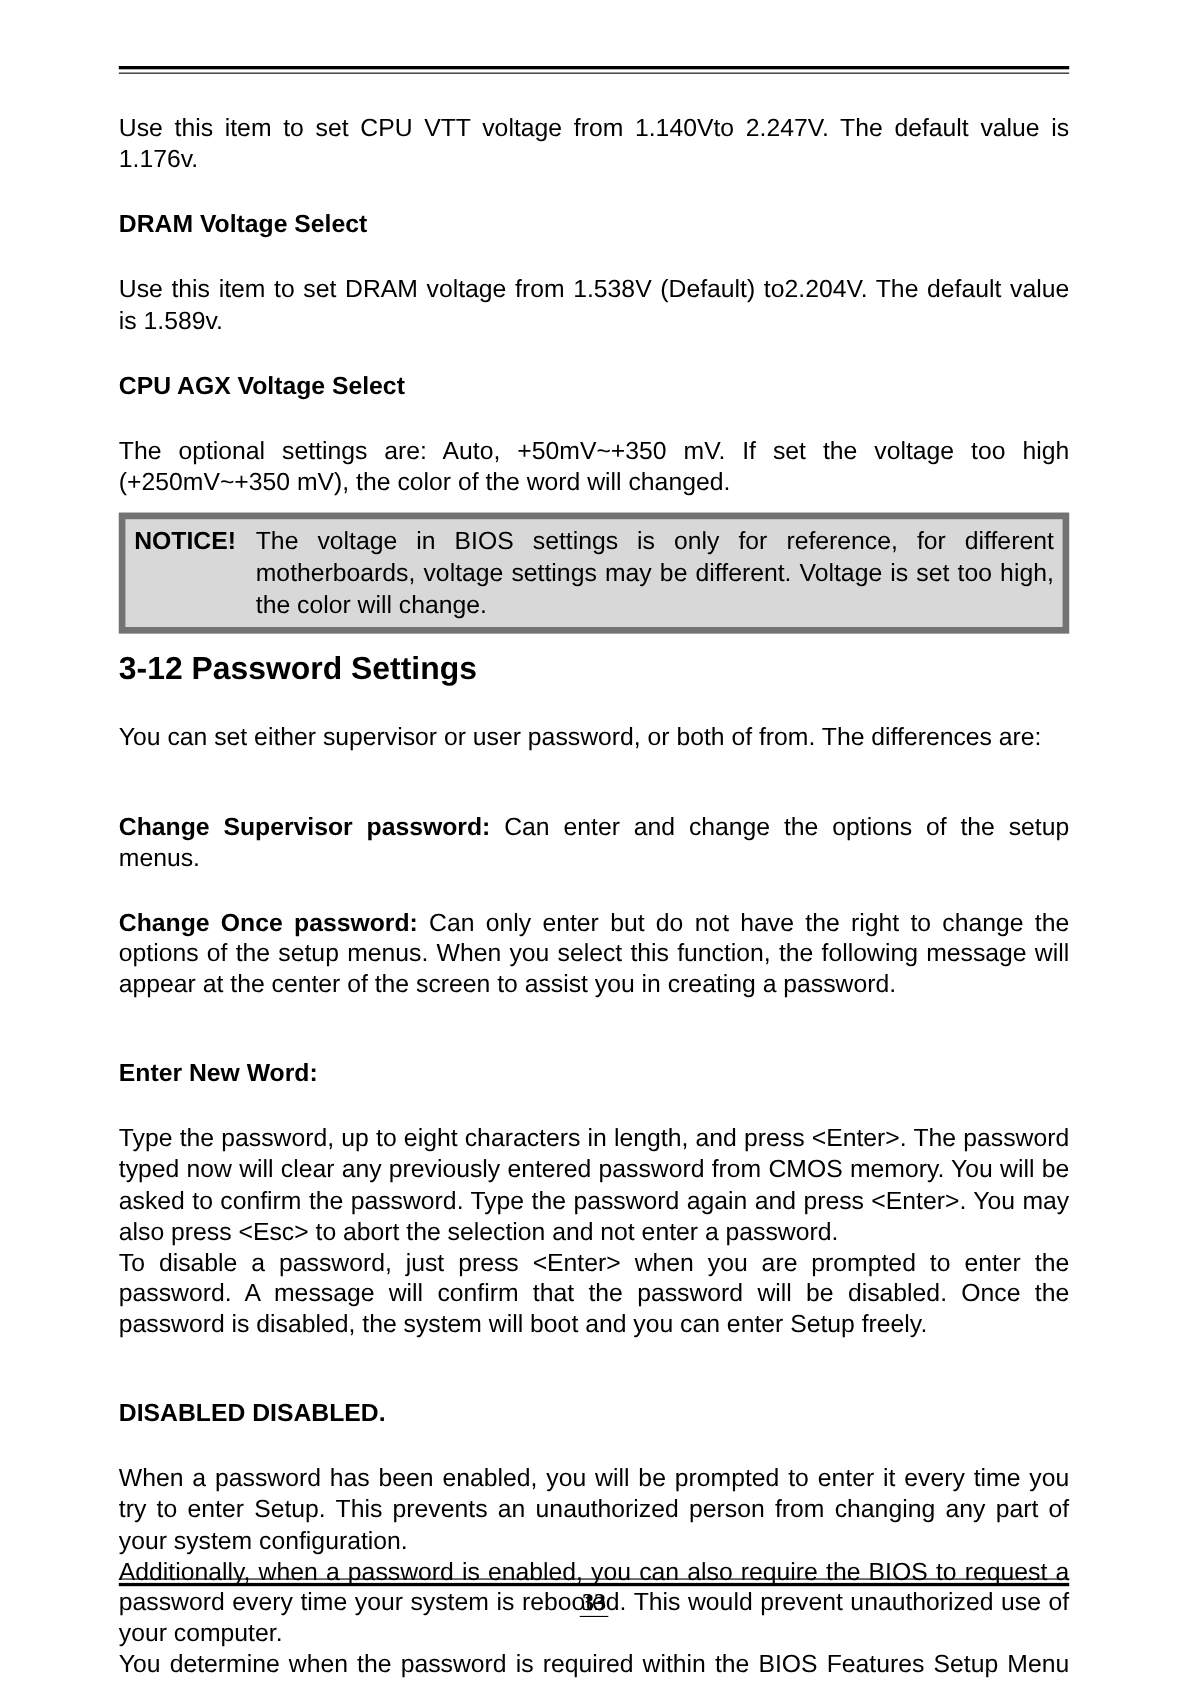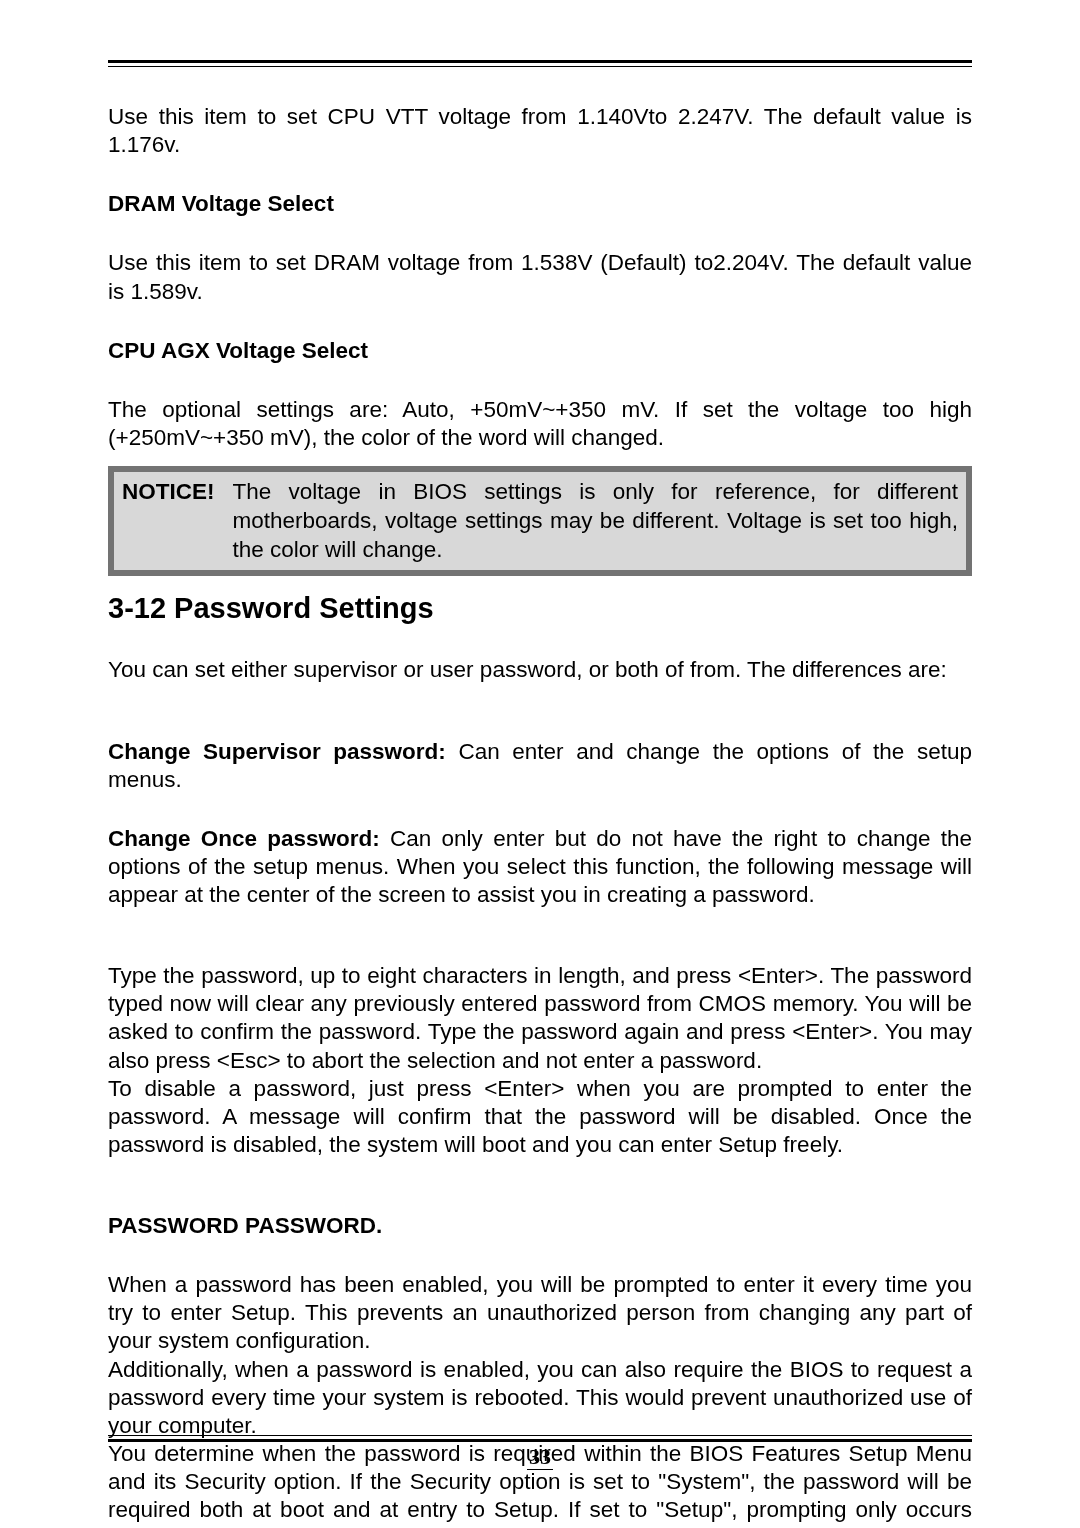--- a/index.html
+++ b/index.html
@@ -100,26 +100,27 @@
 
   <div class="body-text">
     <span class="bold">Change Supervisor password:</span><span> Can enter and change the options of the setup menus</span><span>.</span>
   </div>
   <div class="body-text">
     <span class="bold">Change Once password:</span><span>   Can only enter but do not have the right to change the options of the setup menus. When you select this function, the following message will appear at the center of the screen to assist you in creating a password.</span>
   </div>
 
   <div class="spacer-md"></div>
 
+  <div class="body-text bold">Enter New Word:</div>
   <div class="body-text" style="white-space: pre-line;">Type the password, up to eight characters in length, and press &lt;Enter&gt;. The password typed now will clear any previously entered password from CMOS memory. You will be asked to confirm the password. Type the password again and press &lt;Enter&gt;. You may also press &lt;Esc&gt; to abort the selection and not enter a password.
 To disable a password, just press &lt;Enter&gt; when you are prompted to enter the password. A message will confirm that the password will be disabled. Once the password is disabled, the system will boot and you can enter Setup freely.</div>
 
   <div class="spacer-md"></div>
 
-  <div class="body-text bold">PASSWORD PASSWORD.</div>
+  <div class="body-text bold">DISABLED DISABLED.</div>
   <div class="body-text" style="white-space: pre-line;">When a password has been enabled, you will be prompted to enter it every time you try to enter Setup. This prevents an unauthorized person from changing any part of your system configuration.
 Additionally, when a password is enabled, you can also require the BIOS to request a password every time your system is rebooted. This would prevent unauthorized use of your computer.
 You determine when the password is required within the BIOS Features Setup Menu and its Security option. If the Security option is set to "System", the password will be required both at boot and at entry to Setup. If set to "Setup", prompting only occurs when trying to enter Setup.</div>
 </div>
 
 <div class="footer">
   <div class="double-rule-bottom"></div>
   <div class="page-num"><span>33</span></div>
 </div>
 

